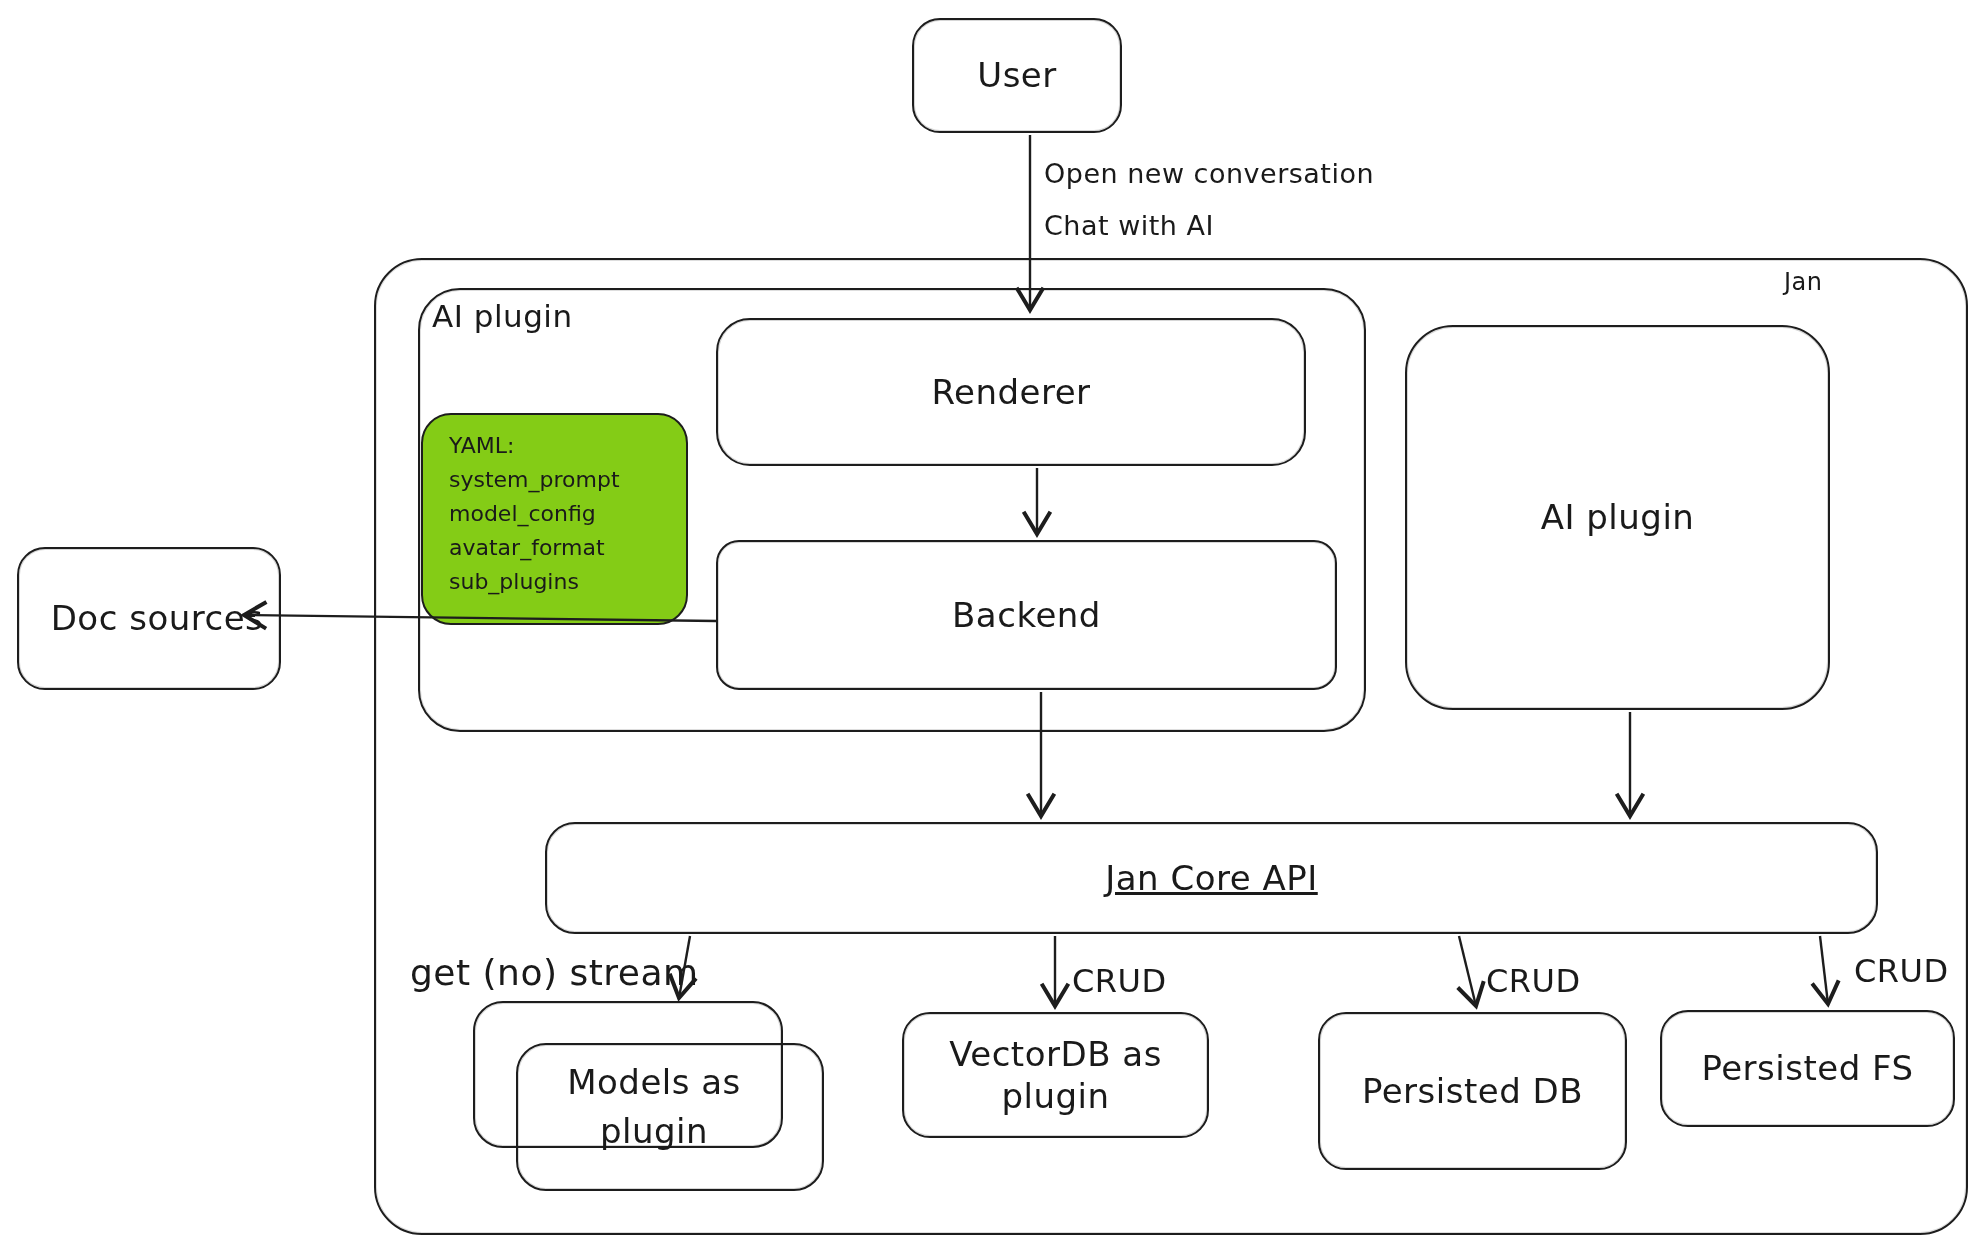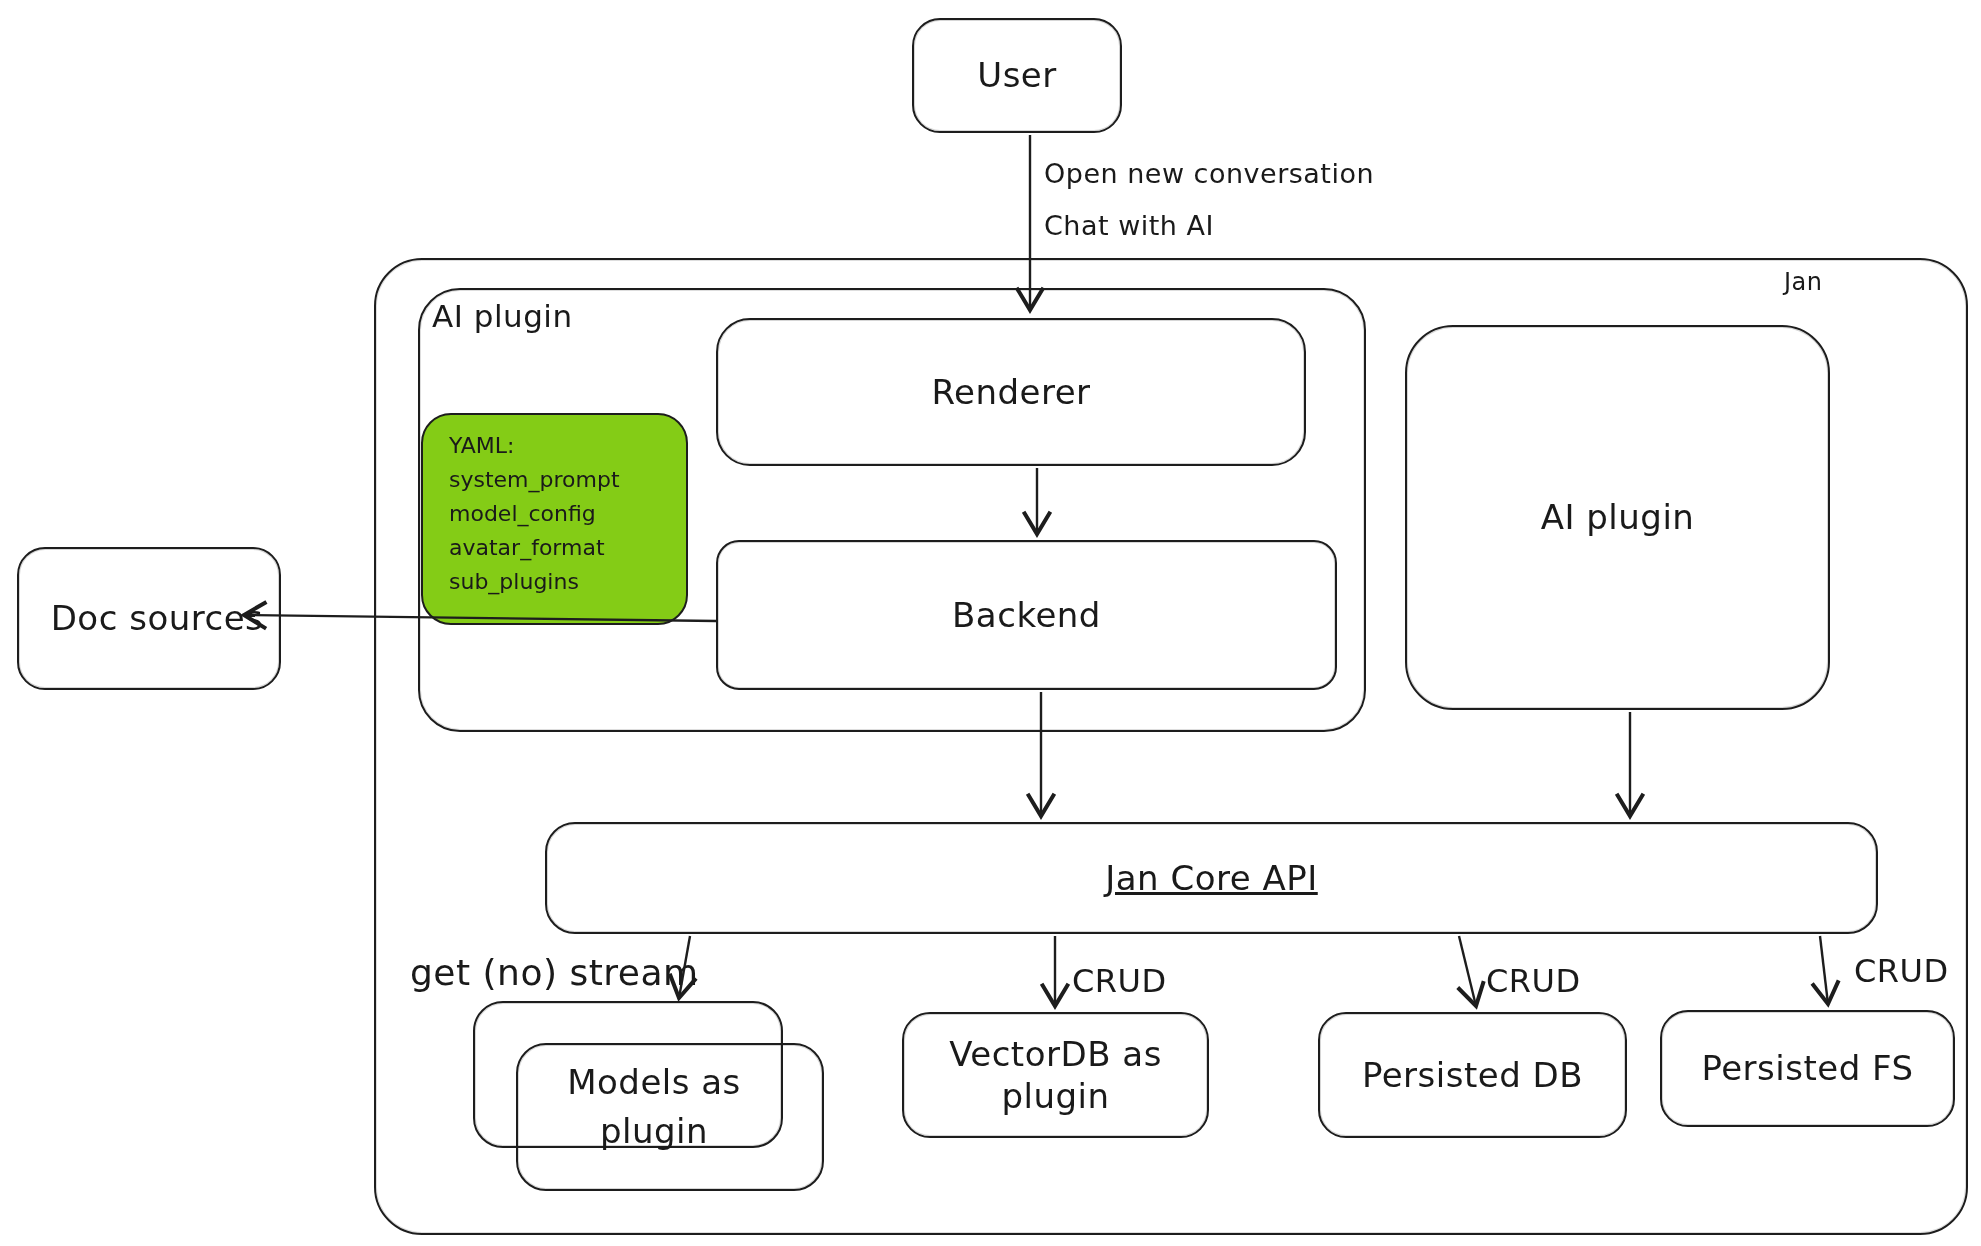--- a/index.html
+++ b/index.html
@@ -92,21 +92,21 @@
   </div>
 
   <div class="node" style="left:473px;top:1001px;width:310px;height:147px;border-radius:30px;"></div>
   <div class="node" style="left:516px;top:1043px;width:308px;height:148px;border-radius:30px;background:transparent;"></div>
   <div class="edge-label" style="left:524px;top:1058px;width:260px;white-space:normal;text-align:center;font-size:34px;line-height:1.45;">Models as plugin</div>
 
   <div class="node" style="left:902px;top:1012px;width:307px;height:126px;border-radius:28px;">
     <span class="node-label" style="max-width:240px;">VectorDB as plugin</span>
   </div>
 
-  <div class="node" style="left:1318px;top:1012px;width:309px;height:126px;border-radius:28px;">
+  <div class="node" style="left:1318px;top:1012px;width:309px;height:158px;border-radius:28px;">
     <span class="node-label">Persisted DB</span>
   </div>
 
   <div class="node" style="left:1660px;top:1010px;width:295px;height:117px;border-radius:28px;">
     <span class="node-label">Persisted FS</span>
   </div>
 
   <div class="edge-label" style="left:1044px;top:158px;">Open new conversation</div>
   <div class="edge-label" style="left:1044px;top:210px;">Chat with AI</div>
   <div class="edge-label" style="left:368px;top:952px;font-size:36px;margin-left:42px;">get (no) stream</div>

